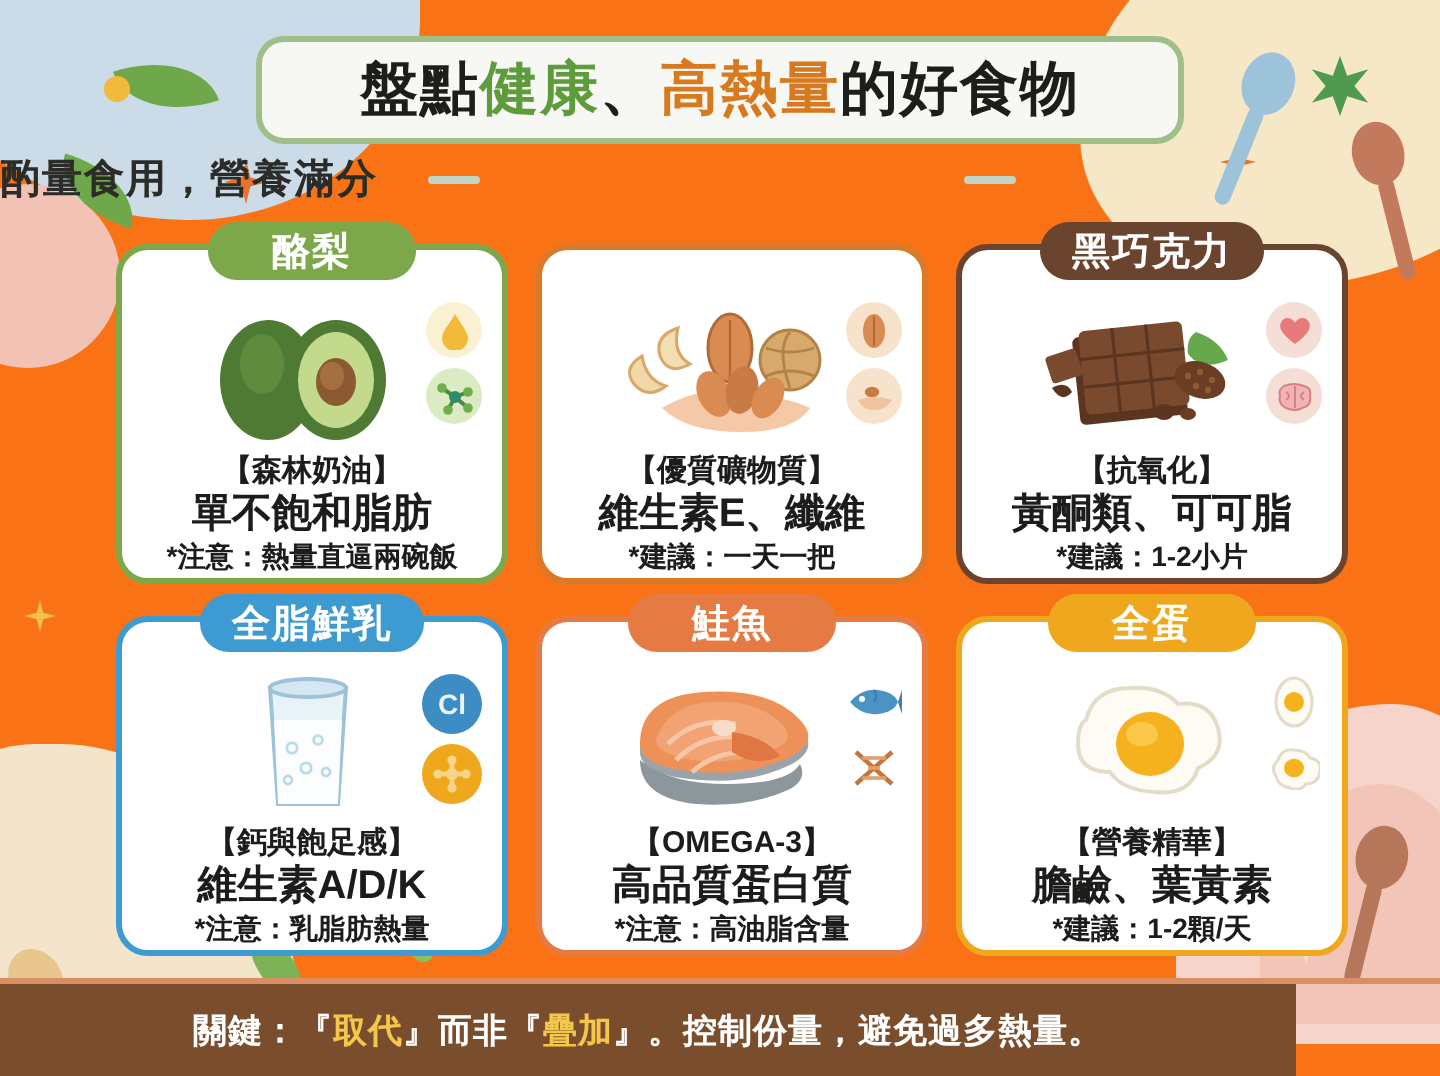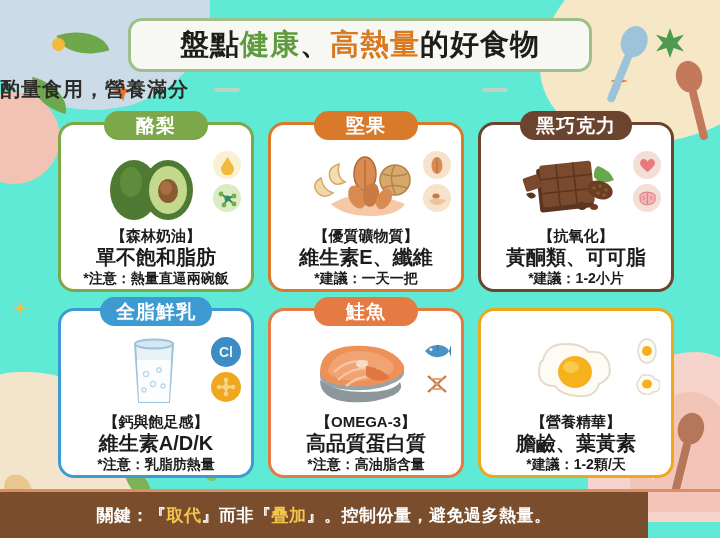--- a/index.html
+++ b/index.html
@@ -4,21 +4,21 @@
 <style>
   * { box-sizing: border-box; margin: 0; padding: 0; }
   html, body {
     width: 720px; height: 538px;
     font-family: "Liberation Sans", "DejaVu Sans", sans-serif;
     overflow: hidden;
   }
   #page {
     position: relative;
     width: 720px; height: 538px;
-    background: #5eead4;
+    background: #f97316;
     overflow: hidden;
   }
 
   
   .deco { position: absolute; pointer-events: none; }
 
   .blob-blue {
     left: -60px; top: -90px; width: 270px; height: 200px;
     background: #CBDCE8;
     border-radius: 0 0 60% 80% / 0 0 70% 100%;
@@ -264,21 +264,20 @@
         </div>
       </div>
       <div class="lines">
         <div class="l-main">【森林奶油】</div>
         <div class="l-sub">單不飽和脂肪</div>
         <div class="l-note">*注意：熱量直逼兩碗飯</div>
       </div>
     </div>
 
     <div class="card" style="border-color:#D97A2B">
-      <div class="badge" style="background:#D97A2B">堅果</div>
       <div class="art">
         <svg width="122" height="72" viewBox="0 0 122 72">
           <path d="M16 28 q-10 6 -4 14 q7 8 16 1 q-10 -3 -12 -15Z" fill="#F0D8A8" stroke="#D9A766" stroke-width="1.5"></path>
           <path d="M34 14 q-12 4 -9 14 q4 10 15 4 q-9 -5 -6 -18Z" fill="#F3DEB4" stroke="#D9A766" stroke-width="1.5"></path>
           <ellipse cx="60" cy="24" rx="11" ry="17" fill="#D98B52" stroke="#B06A37" stroke-width="1.5"></ellipse>
           <path d="M60 10 L60 40" stroke="#B06A37" stroke-width="1.2"></path>
           <circle cx="90" cy="30" r="15" fill="#D9A96B" stroke="#B08348" stroke-width="1.5"></circle>
           <path d="M90 16 q-7 8 0 28 M78 24 q12 4 24 0 M78 38 q12 -5 24 0" stroke="#B08348" stroke-width="1.4" fill="none"></path>
           <path d="M26 54 q20 -12 44 -8 q22 4 30 8 q-8 12 -34 12 q-28 0 -40 -12Z" fill="#F5C9A8"></path>
           <ellipse cx="52" cy="47" rx="8" ry="12" transform="rotate(-25 52 47)" fill="#D98B52"></ellipse>
@@ -434,20 +433,21 @@
         </div>
       </div>
       <div class="lines">
         <div class="l-main">【OMEGA-3】</div>
         <div class="l-sub">高品質蛋白質</div>
         <div class="l-note">*注意：高油脂含量</div>
       </div>
     </div>
 
     <div class="card" style="border-color:#EFA81E">
+      <div class="badge" style="background:#EFA81E">全蛋</div>
       <div class="art">
         <svg width="110" height="72" viewBox="0 0 110 72">
           <path d="M22 24 q4 -16 22 -16 q16 -1 24 8 q16 -2 20 12 q4 14 -10 20 q-4 14 -22 12 q-16 -1 -22 -10 q-16 0 -16 -14 q0 -10 4 -12Z" fill="#FDFBF4" stroke="#E3DCC8" stroke-width="2"></path>
           <ellipse cx="54" cy="36" rx="17" ry="16" fill="#F5B21E"></ellipse>
           <ellipse cx="50" cy="31" rx="8" ry="6" fill="#FBD05A" opacity=".75"></ellipse>
         </svg>
         <div class="side-icons">
           <div class="ic">
             <svg width="22" height="26" viewBox="0 0 22 26">
               <ellipse cx="11" cy="13" rx="9" ry="12" fill="#FDFBF4" stroke="#E3DCC8" stroke-width="1.6"></ellipse>

